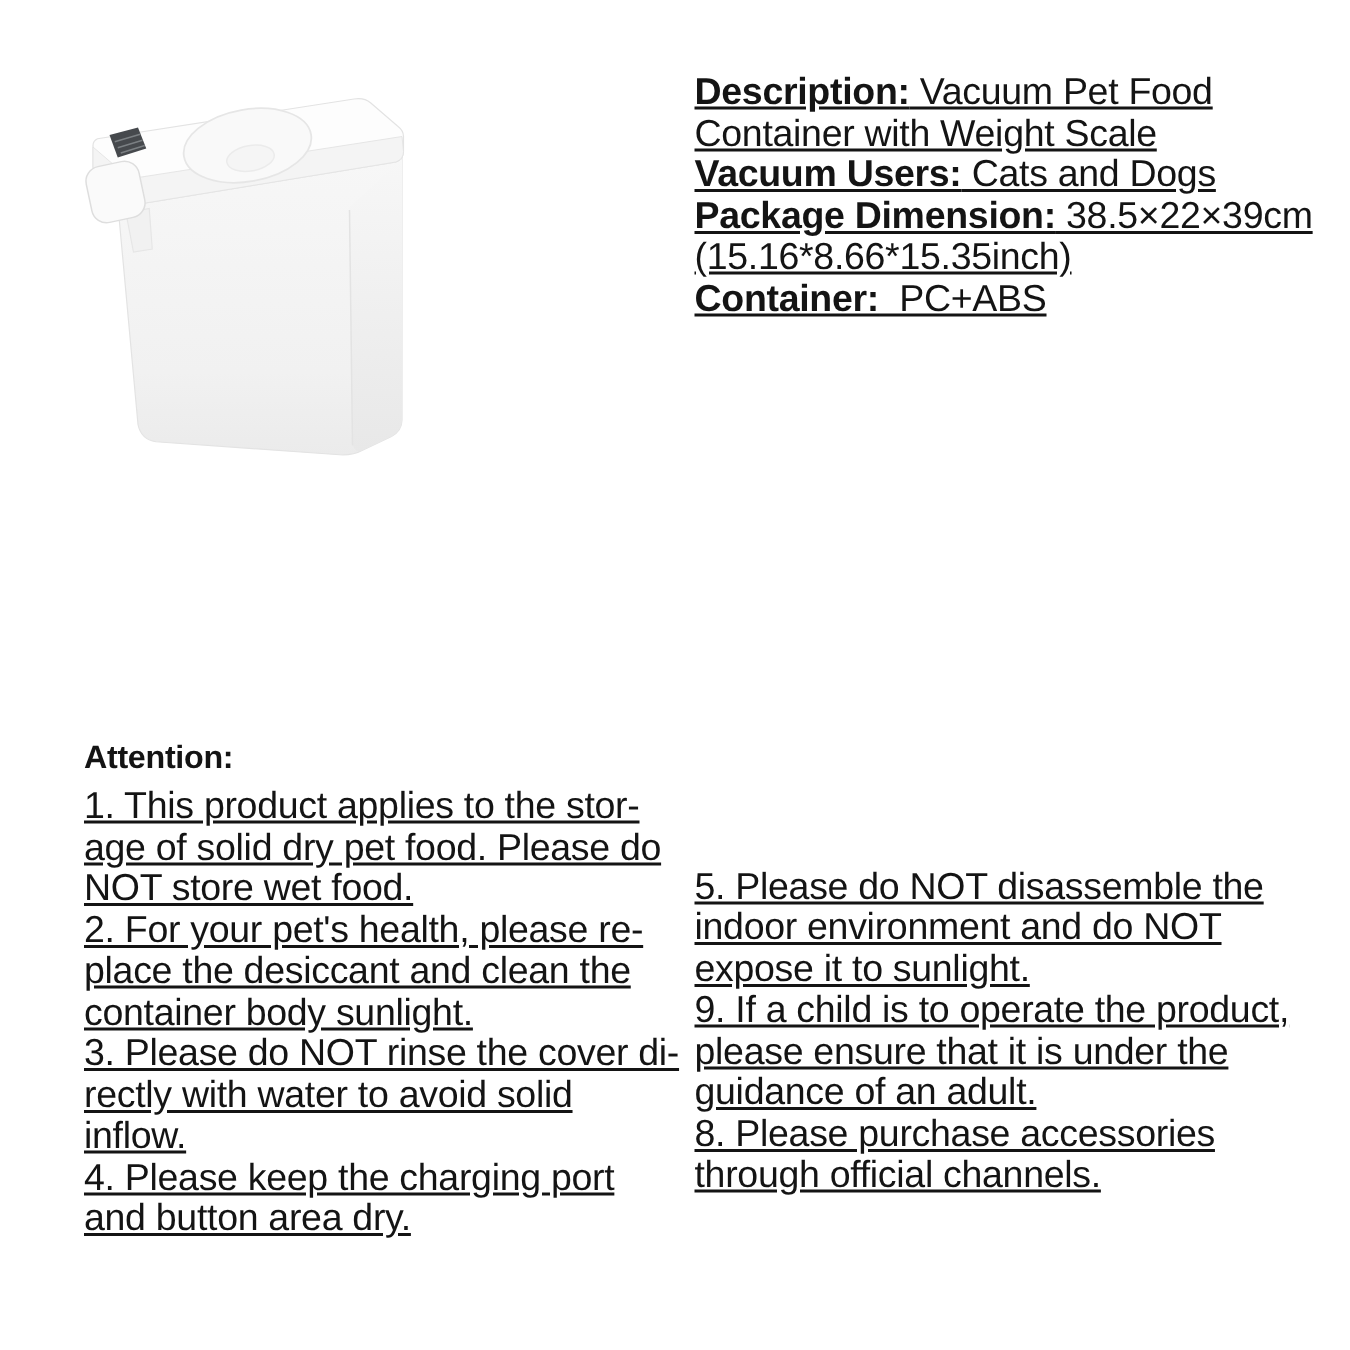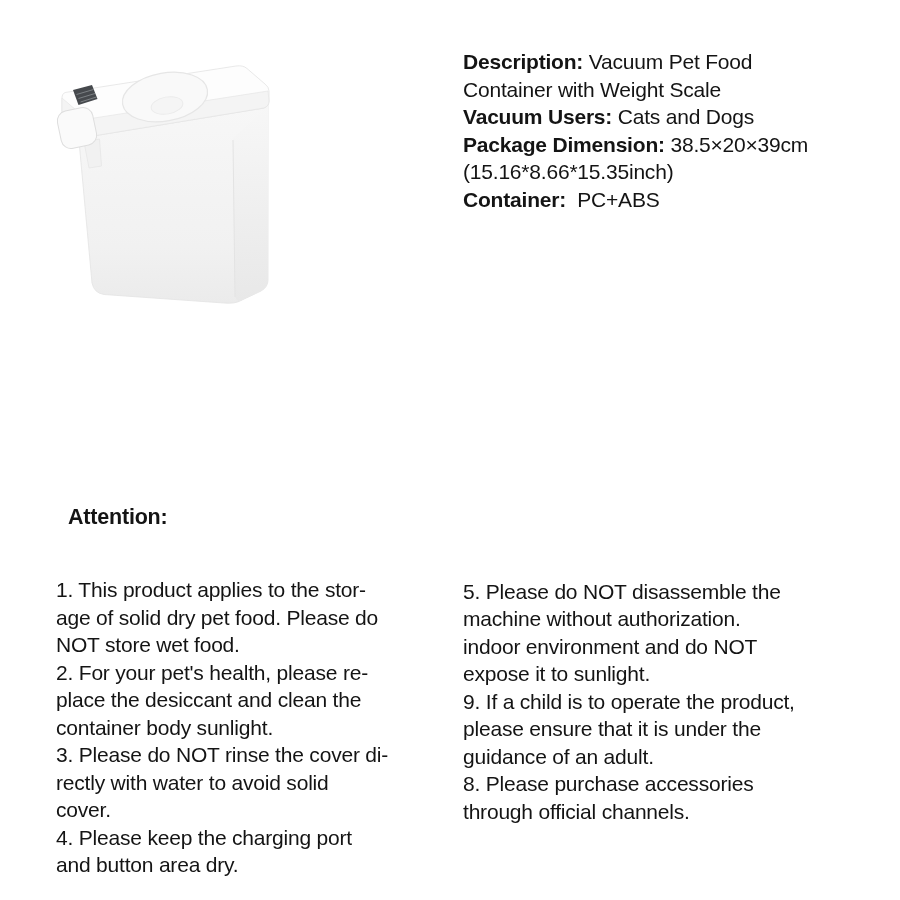--- a/index.html
+++ b/index.html
@@ -28,32 +28,32 @@
   .p-lid    { fill: var(--lid, #fdfdfd); stroke: var(--edge, #e2e2e2); stroke-width: .8; }
   .p-skirt  { fill: var(--skirt, #f4f4f4); stroke: var(--edge, #e9e9e9); stroke-width: .6; }
   .p-recess { fill: var(--recess-fill, #f9f9f9); stroke: var(--recess-stroke, #e6e6e6); stroke-width: 1.2; }
   .p-recess-inner { fill: #f5f5f5; stroke: #ebebeb; stroke-width: 1; }
   .p-lcd    { fill: var(--lcd, #46494d); }
   .p-lcd-line { stroke: var(--lcd-stripe, #85898d); stroke-width: 1; fill: none; opacity: .85; }
   .p-latch  { fill: var(--latch, #fafafa); stroke: var(--latch-stroke, #dedede); stroke-width: 1; }
   .p-hinge  { fill: var(--hinge, #f1f1f1); stroke: #e6e6e6; stroke-width: .8; }
 
   
-  .txt { font-size: 21px; line-height: 27.5px; letter-spacing: -0.2px; }
+  .txt { font-size: 25px; line-height: 27.5px; letter-spacing: -0.2px; text-decoration: underline; }
   .specs { left: 463px; top: 48px; width: 428px; }
   .specs .line { white-space: pre; }
   .specs b { font-weight: 700; }
 
   .attention-heading {
     left: 56px; top: 492px;
-    margin: 12px;
+    margin: 0;
     font-size: 21.5px; line-height: 27.5px;
     font-weight: 700; letter-spacing: -0.2px;
   }
-  .col-left  { left: 56px;  top: 576px; width: 415px; }
+  .col-left  { left: 56px;  top: 524px; width: 415px; }
   .col-right { left: 463px; top: 577.5px; width: 435px; }
   .col .tl { white-space: nowrap; }
 </style>
 </head>
 <body>
 
 <div class="canvas">
 
   <figure class="abs product-figure">
     <svg viewBox="0 0 300 300" xmlns="http://www.w3.org/2000/svg">
@@ -93,43 +93,42 @@
         <path class="p-hinge" d="M44,102 L59.5,99 L61.5,126 L49,128 Z"></path>
         <rect class="p-latch" x="19" y="69" width="36" height="38" rx="10" transform="rotate(-12 37 88)"></rect>
       </g>
     </svg>
   </figure>
 
   <section class="abs txt specs">
     <div class="line"><b>Description:</b><span> Vacuum Pet Food</span></div>
     <div class="line"><b></b><span>Container with Weight Scale</span></div>
     <div class="line"><b>Vacuum Users:</b><span> Cats and Dogs</span></div>
-    <div class="line"><b>Package Dimension:</b><span> 38.5×20×39cm</span></div>
+    <div class="line"><b>Package Dimension:</b><span> 38.5×22×39cm</span></div>
     <div class="line"><b></b><span>(15.16*8.66*15.35inch)</span></div>
     <div class="line"><b>Container:</b><span>  PC+ABS</span></div>
   </section>
 
   <h2 class="abs attention-heading">Attention:</h2>
 
   <div class="abs txt col col-left">
       <div class="tl">1. This product applies to the stor-</div>
       <div class="tl">age of solid dry pet food. Please do</div>
       <div class="tl">NOT store wet food.</div>
       <div class="tl">2. For your pet's health, please re-</div>
       <div class="tl">place the desiccant and clean the</div>
       <div class="tl">container body sunlight.</div>
       <div class="tl">3. Please do NOT rinse the cover di-</div>
       <div class="tl">rectly with water to avoid solid</div>
-      <div class="tl">cover.</div>
+      <div class="tl">inflow.</div>
       <div class="tl">4. Please keep the charging port</div>
       <div class="tl">and button area dry.</div>
     </div>
   <div class="abs txt col col-right">
       <div class="tl">5. Please do NOT disassemble the</div>
-      <div class="tl">machine without authorization.</div>
       <div class="tl">indoor environment and do NOT</div>
       <div class="tl">expose it to sunlight.</div>
       <div class="tl">9. If a child is to operate the product,</div>
       <div class="tl">please ensure that it is under the</div>
       <div class="tl">guidance of an adult.</div>
       <div class="tl">8. Please purchase accessories</div>
       <div class="tl">through official channels.</div>
     </div>
 
 </div>

